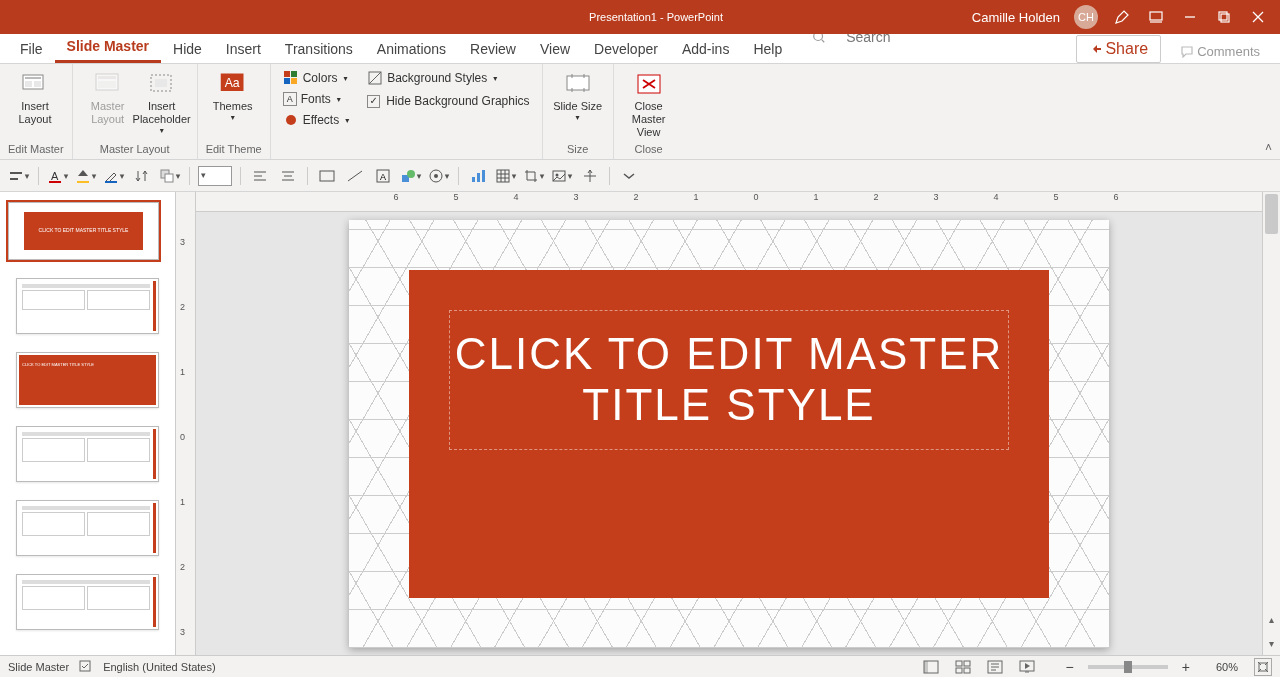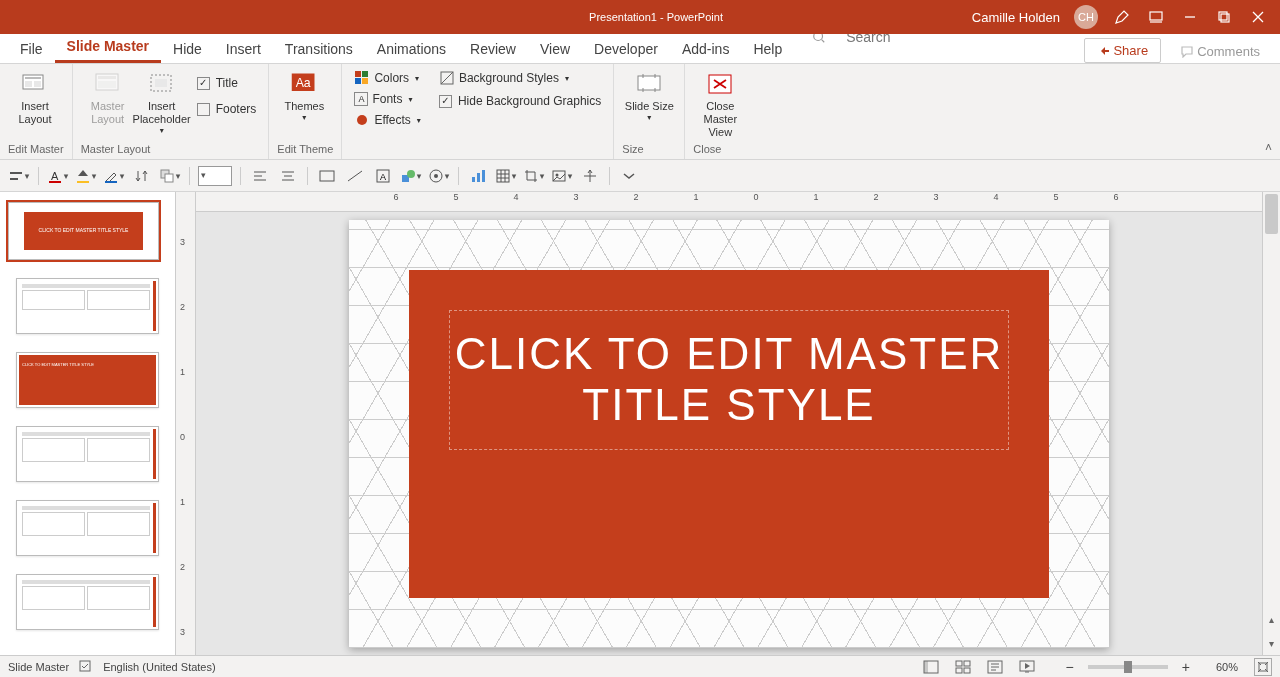--- a/index.html
+++ b/index.html
@@ -13,28 +13,28 @@
 .titlebar .avatar { width:24px; height:24px; border-radius:50%; background:#d9a998; display:flex; align-items:center; justify-content:center; font-size:11px; color:#fff; }
 .titlebar .winbtn { width:20px; height:20px; display:flex; align-items:center; justify-content:center; }
 .titlebar svg { stroke:#fff; fill:none; }
 
 
 .ribtabs { height:30px; background:#fff; display:flex; align-items:flex-end; padding:0 8px; border-bottom:1px solid #d5d5d5; }
 .ribtabs .tab { padding:6px 12px; font-size:14px; color:#444; cursor:pointer; }
 .ribtabs .tab.active { color:#b83b1d; font-weight:600; border-bottom:3px solid #b83b1d; }
 .ribtabs .search { margin-left:14px; display:flex; align-items:center; gap:20px; color:#777; padding:18px 4px; font-size:14px;}
 .ribtabs .spacer { flex:1; }
-.ribtabs .sharebtn { padding:4px 12px; border:1px solid #ccc; border-radius:2px; color:#b83b1d; font-size:13px; display:flex; align-items:center; gap:4px; }
+.ribtabs .sharebtn { padding:4px 12px; border:1px solid #ccc; border-radius:2px; color:#b83b1d; font-size:16px; display:flex; align-items:center; gap:4px; }
 .ribtabs .commentbtn { padding:4px 12px; color:#999; font-size:13px; display:flex; align-items:center; gap:4px; margin-left:8px; }
 
 
 .ribbon { height:96px; background:#f3f2f1; display:flex; border-bottom:1px solid #d5d5d5; position:relative;}
 .group { display:flex; flex-direction:column; border-right:1px solid #dcdcdc; padding:2px 8px 0 8px; }
 .group .row { display:flex; flex:1; align-items:flex-start; }
-.group .label { font-size:11px; color:#666; padding:2px 0 4px 0; position:relative;}
+.group .label { text-align:center; font-size:11px; color:#666; padding:2px 0 4px 0; position:relative;}
 .bigbtn { display:flex; flex-direction:column; align-items:center; width:54px; padding-top:4px; font-size:11px; text-align:center; line-height:1.2; cursor:pointer;}
 .bigbtn .ico { width:28px; height:28px; margin-bottom:2px; display:flex; align-items:center; justify-content:center;}
 .smallbtn { display:flex; align-items:center; gap:4px; font-size:12px; padding:2px 4px; cursor:pointer;}
 .smallbtn .ico { width:16px; height:16px; display:flex; align-items:center; justify-content:center;}
 .chk { display:flex; align-items:center; gap:6px; font-size:12px; padding:2px 4px;}
 .chk .box { width:13px; height:13px; border:1px solid #888; display:flex; align-items:center; justify-content:center;}
 .chk .box.on::after { content:"✓"; font-size:10px; line-height:1; color:#333;}
 .dlglaunch { position:absolute; right:2px; bottom:2px; width:12px; height:12px; border:1px solid #999; font-size:8px; display:flex; align-items:center; justify-content:center; color:#666;}
 .collapse-rib { position:absolute; right:8px; bottom:4px; color:#666; }
 
@@ -193,30 +193,20 @@
       <div class="bigbtn">
         <div class="ico">
             <svg width="28" height="24" viewBox="0 0 28 24">
               <rect x="3" y="3" width="20" height="16" fill="none" stroke="#888" stroke-dasharray="2,2"></rect>
               <rect x="7" y="7" width="12" height="8" fill="#e8e8e8"></rect>
             </svg>
           </div>
         <span>Insert Placeholder</span>
           <span style="font-size:8px;">▾</span>
       </div>
-      <div style="display:flex;flex-direction:column;gap:8px;padding-top:8px;padding-left:4px;">
-        <div class="chk">
-            <span class="box on"></span>
-            <span>Title</span>
-          </div>
-        <div class="chk">
-            <span class="box"></span>
-            <span>Footers</span>
-          </div>
-      </div>
     </div>
     <div class="label">Master Layout</div>
   </div>
 
   <div class="group">
     <div class="row">
       <div class="bigbtn">
         <div class="ico">
             <svg width="32" height="28" viewBox="0 0 32 28">
               <rect x="2" y="2" width="26" height="20" fill="#c43e1c"></rect>

